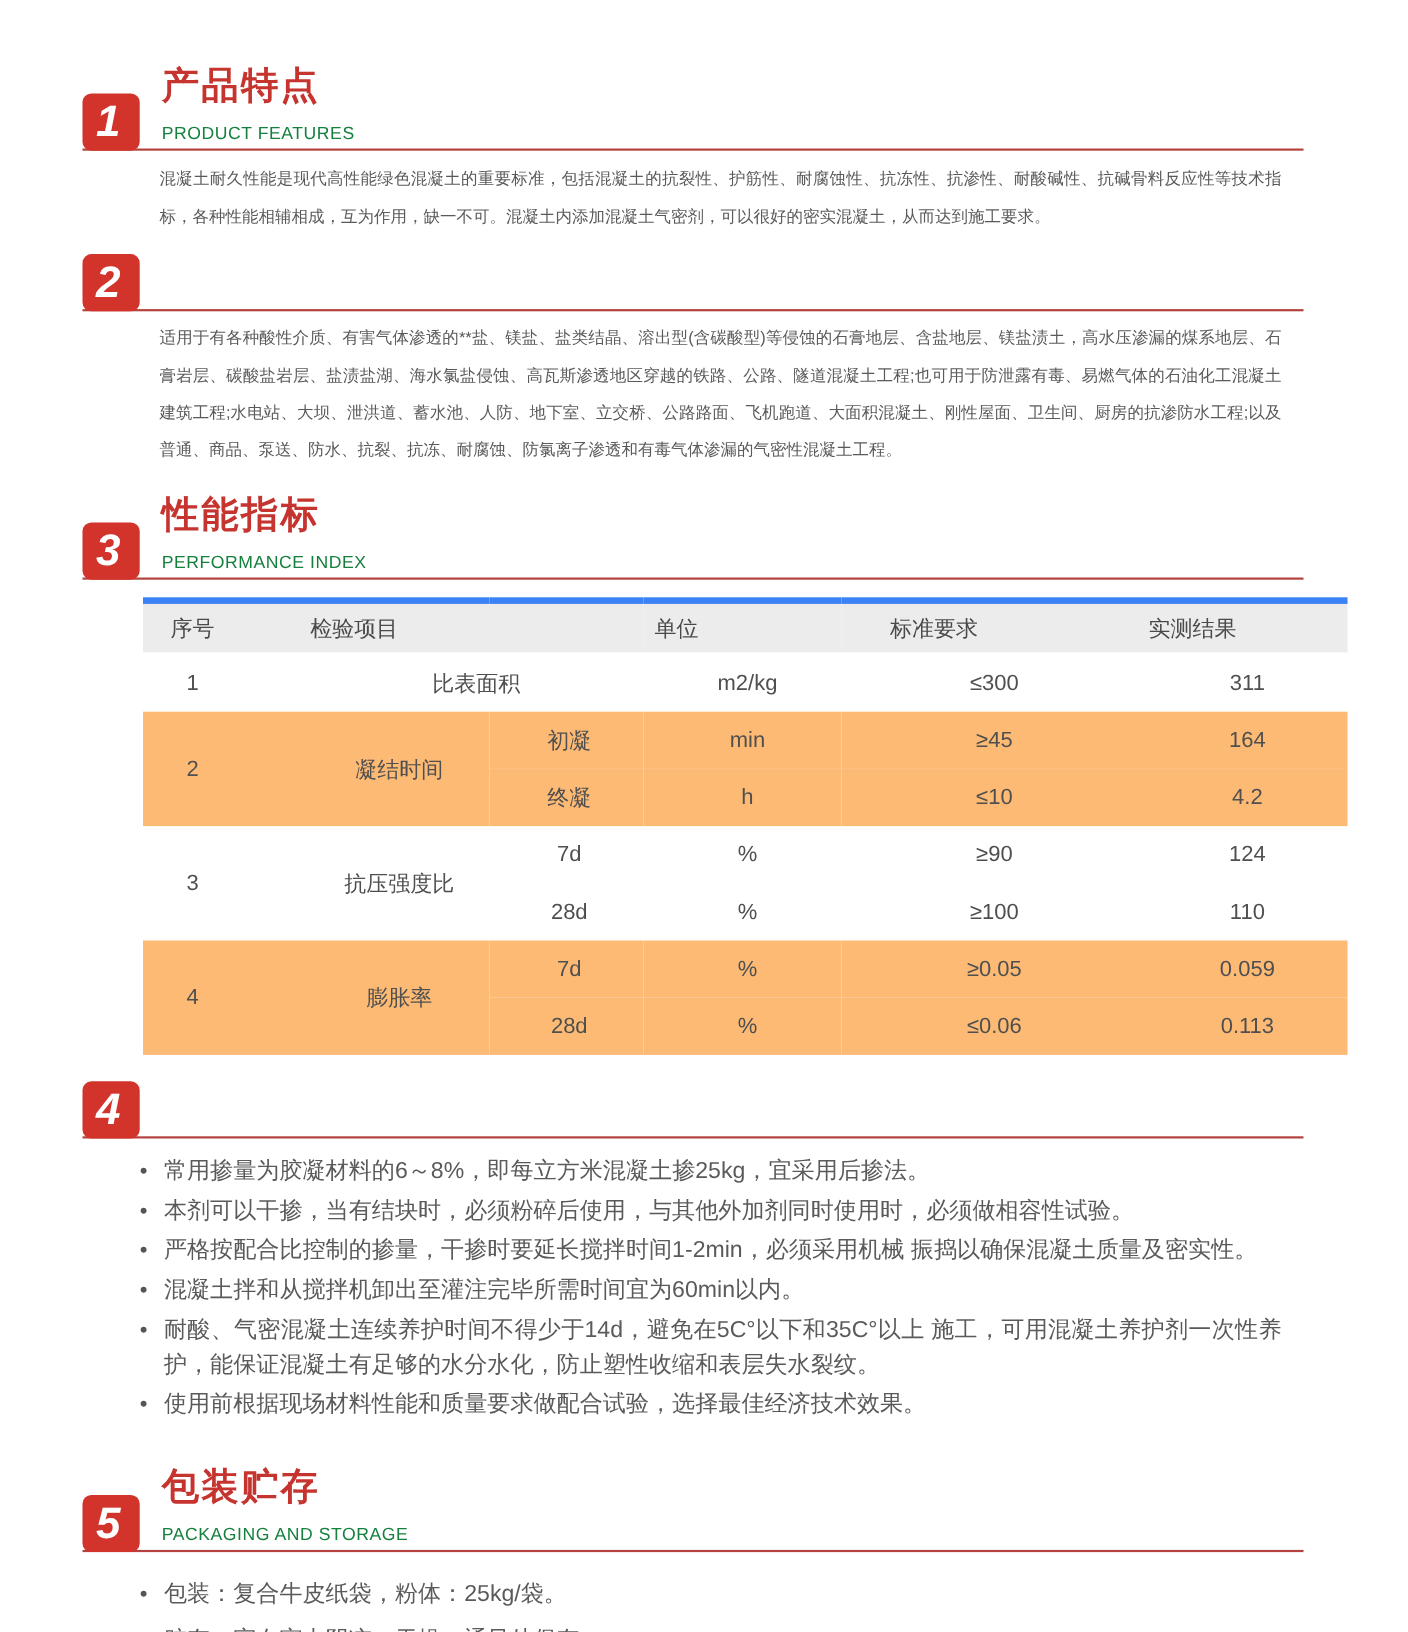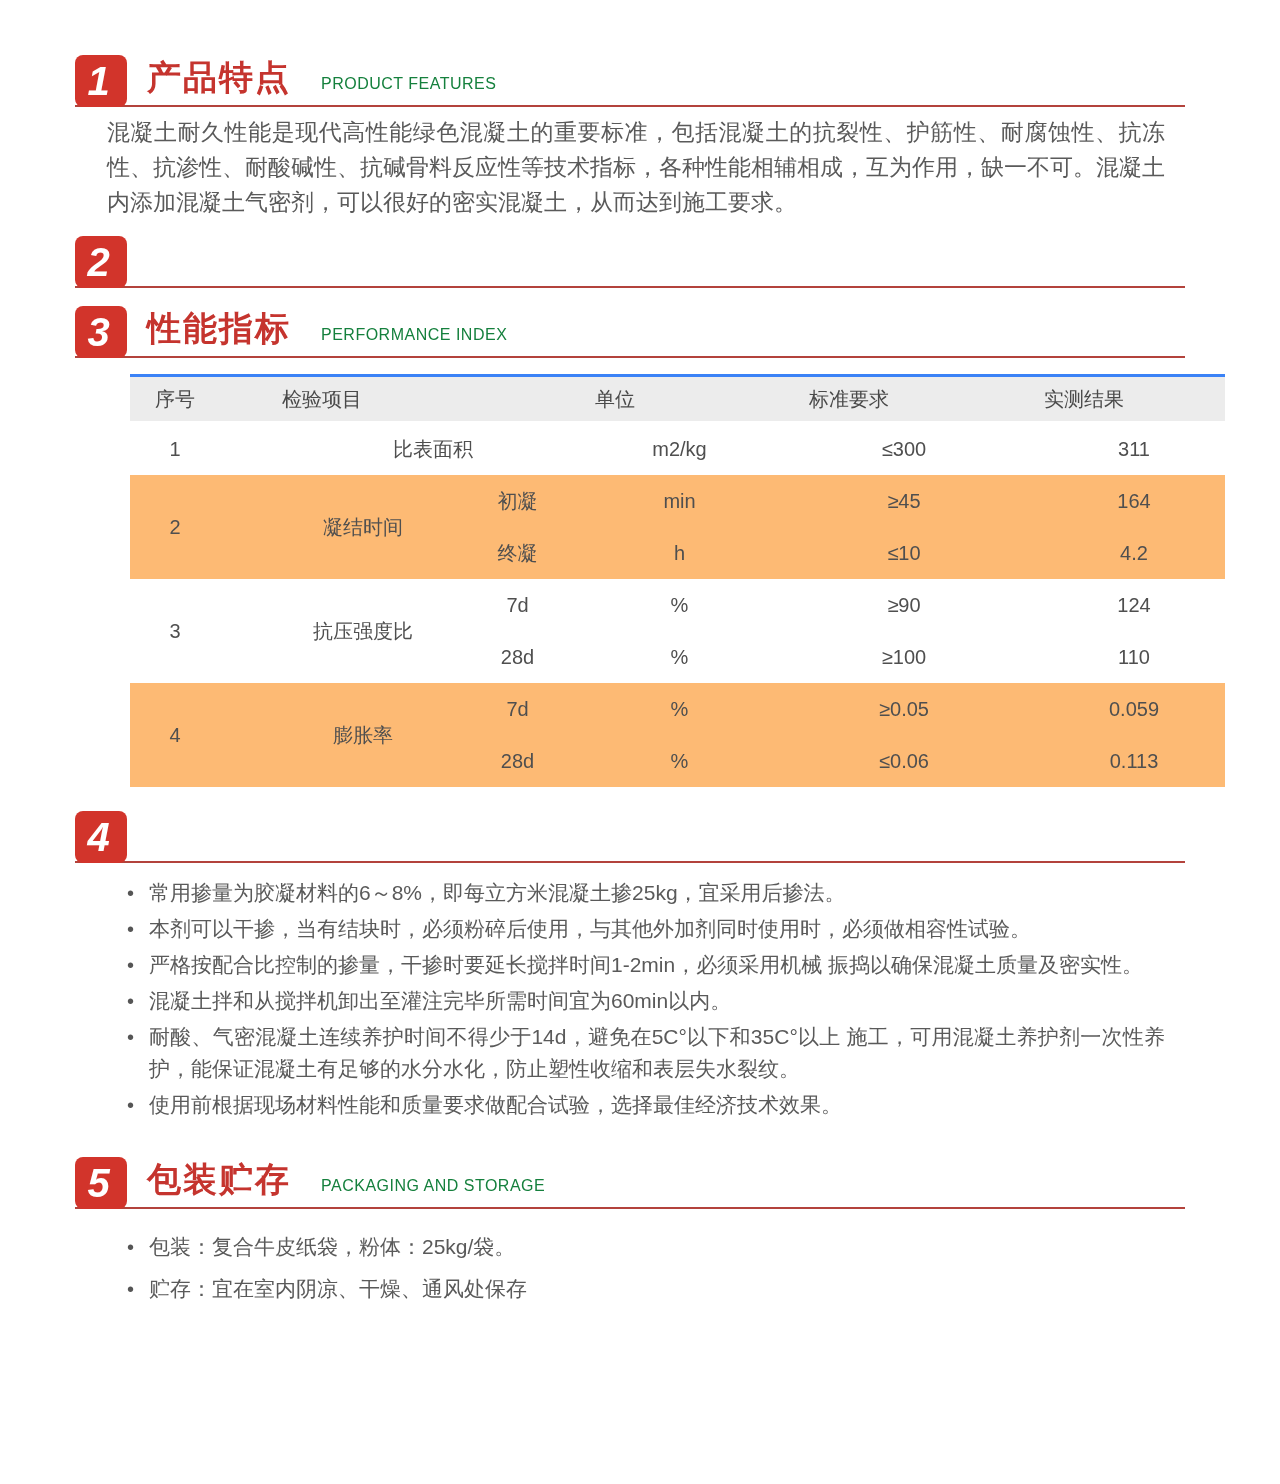--- a/index.html
+++ b/index.html
@@ -32,28 +32,28 @@
     margin-bottom: -2px;
   }
   .badge span {
     color: #ffffff;
     font-size: 40px;
     font-weight: bold;
     font-style: italic;
     line-height: 1;
     padding-right: 5px;
   }
-  .titles { display: flex; align-items: baseline; gap: 30px; padding-bottom: 4px; }
+  .titles { display: flex; align-items: baseline; gap: 12px; padding-bottom: 4px; flex-direction: column; }
   .zh { font-size: 34px; font-weight: bold; color: #c5342e; letter-spacing: 2px; }
   .en { font-size: 16px; font-weight: normal; color: #15803d; letter-spacing: 0.5px; }
 
   
   .para {
-    margin: 8px 20px 0 32px;
-    font-size: 23px;
+    margin: 8px 20px 0 70px;
+    font-size: 15px;
     line-height: 35px;
     text-align: justify;
     color: #5a5a5a;
   }
   .para2 { line-height: 34px; }
 
   
   .bullets { margin: 14px 20px 0 52px; }
   .bullets.loose { margin-top: 20px; }
   .bullet {
@@ -72,21 +72,21 @@
   table.perf {
     border-collapse: collapse;
     width: 1095px;
     margin: 16px 0 0 55px;
     table-layout: fixed;
     font-size: 20px;
     color: #4f4f4f;
   }
   table.perf thead th {
     background: #ececec;
-    border-top: 3px solid #3b82f6;
+    border-top: 6px solid #3b82f6;
     border-bottom: 2px solid #ffffff;
     font-weight: normal;
     height: 42px;
     text-align: left;
     color: #4a4a4a;
   }
   table.perf td { height: 50px; vertical-align: middle; text-align: center; }
   tbody.shade td { background: #fdba74; }
   .c-seq  { text-align: center !important; }
   .c-item { padding-left: 62px; }
@@ -118,20 +118,21 @@
     </div>
     <p class="para">混凝土耐久性能是现代高性能绿色混凝土的重要标准，包括混凝土的抗裂性、护筋性、耐腐蚀性、抗冻性、抗渗性、耐酸碱性、抗碱骨料反应性等技术指标，各种性能相辅相成，互为作用，缺一不可。混凝土内添加混凝土气密剂，可以很好的密实混凝土，从而达到施工要求。</p>
   </div>
 
   <div class="sec s2">
     <div class="sec-head">
       <div class="badge">
         <span>2</span>
       </div>
     </div>
+    <p class="para para2">适用于有各种酸性介质、有害气体渗透的**盐、镁盐、盐类结晶、溶出型(含碳酸型)等侵蚀的石膏地层、含盐地层、镁盐渍土，高水压渗漏的煤系地层、石膏岩层、碳酸盐岩层、盐渍盐湖、海水氯盐侵蚀、高瓦斯渗透地区穿越的铁路、公路、隧道混凝土工程;也可用于防泄露有毒、易燃气体的石油化工混凝土建筑工程;水电站、大坝、泄洪道、蓄水池、人防、地下室、立交桥、公路路面、飞机跑道、大面积混凝土、刚性屋面、卫生间、厨房的抗渗防水工程;以及普通、商品、泵送、防水、抗裂、抗冻、耐腐蚀、防氯离子渗透和有毒气体渗漏的气密性混凝土工程。</p>
   </div>
 
   <div class="sec s3">
     <div class="sec-head">
       <div class="badge">
         <span>3</span>
       </div>
       <div class="titles">
         <span class="zh">性能指标</span>
         <span class="en">PERFORMANCE INDEX</span>

